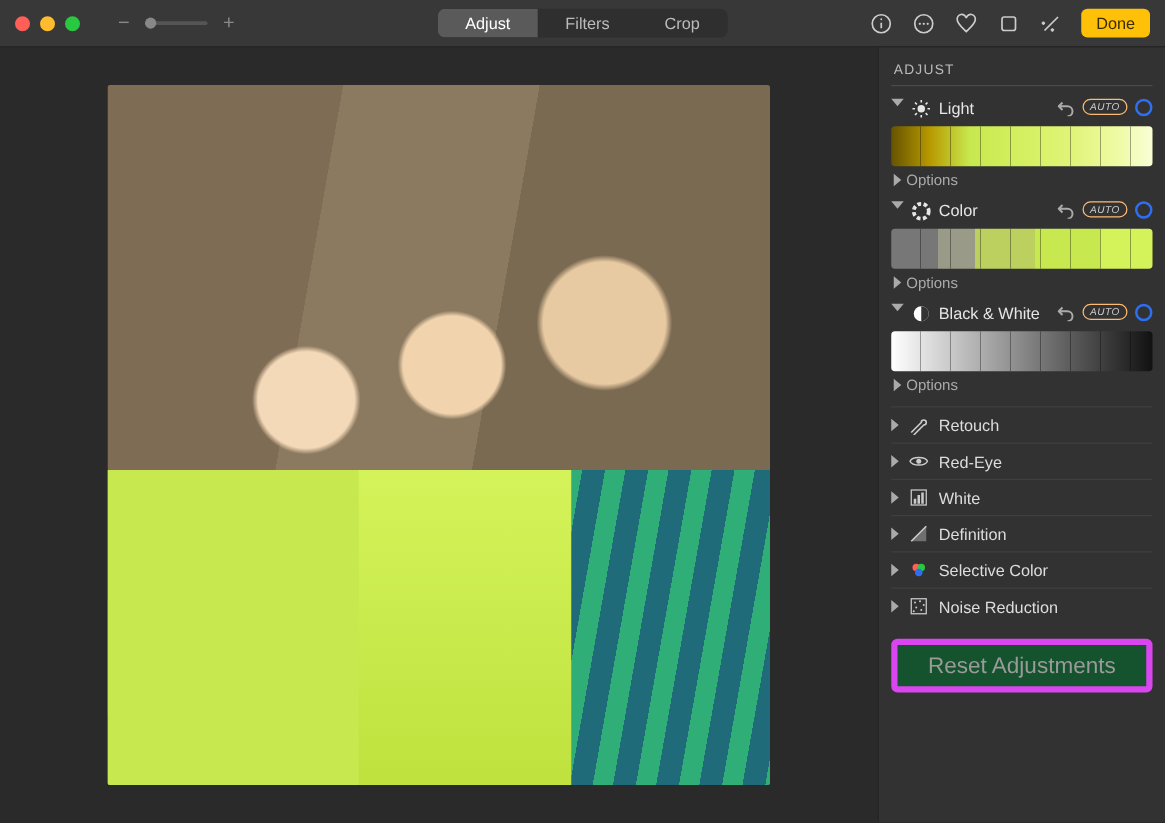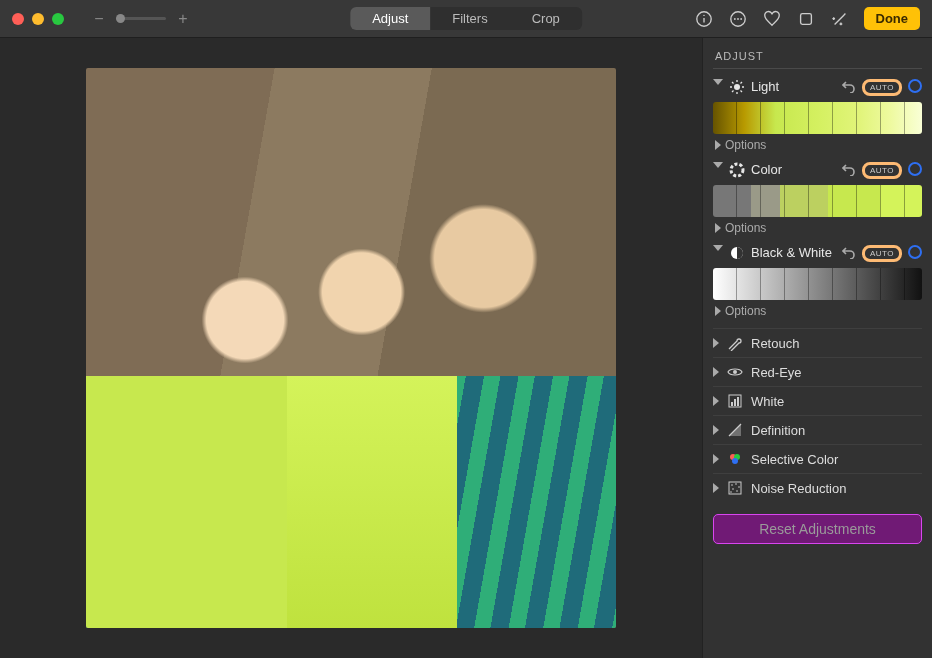--- a/index.html
+++ b/index.html
@@ -27,21 +27,21 @@
   .zoom-track { width: 50px; height: 3px; background: #555; border-radius: 2px; position: relative; }
   .zoom-thumb { position: absolute; top: -3px; left: 0; width: 9px; height: 9px; border-radius: 50%; background: #888; }
 
   .tabs { position: absolute; left: 50%; transform: translateX(-50%); display: flex; background: #2f2f2f; border-radius: 6px; overflow: hidden; }
   .tab { padding: 4px 22px; font-size: 13px; color: #bbb; cursor: pointer; }
   .tab.selected { background: #5a5a5a; color: #fff; }
 
   .right-tools { margin-left: auto; display: flex; align-items: center; gap: 14px; }
   .tool-icon { width: 20px; height: 20px; display: flex; align-items: center; justify-content: center; color: #ccc; cursor: pointer; }
   .tool-icon svg { width: 18px; height: 18px; stroke: #ccc; fill: none; stroke-width: 1.5; }
-  .done-btn { background: #ffc107; color: #3a2a00; padding: 4px 12px; border-radius: 5px; font-size: 13px; font-weight: 700; cursor: pointer; }
+  .done-btn { background: #ffc107; color: #3a2a00; padding: 4px 12px; border-radius: 5px; font-size: 13px; font-weight: 400; cursor: pointer; }
 
   
   .body { display: flex; height: calc(100% - 38px); }
   .canvas-area { flex: 1; display: flex; align-items: center; justify-content: center; padding: 20px 10px; }
   .photo {
     width: 530px; height: 560px;
     background:
       radial-gradient(circle at 30% 45%, #f4d9b8 0 8%, transparent 9%),
       radial-gradient(circle at 52% 40%, #f1d4ae 0 9%, transparent 10%),
       radial-gradient(circle at 75% 34%, #e8caa2 0 9%, transparent 10%),
@@ -70,37 +70,37 @@
   .adj-section { margin-bottom: 10px; }
   .adj-head { display: flex; align-items: flex-start; gap: 6px; cursor: pointer; }
   .disc { width: 0; height: 0; border-style: solid; }
   .disc.open { border-width: 6px 5px 0 5px; border-color: #aaa transparent transparent transparent; }
   .disc.closed { border-width: 5px 0 5px 6px; border-color: transparent transparent transparent #aaa; }
   .adj-icon { width: 16px; height: 16px; }
   .adj-icon svg { width: 16px; height: 16px; }
   .adj-label { flex: 1; color: #e6e6e6; }
   .undo-icon { width: 14px; height: 14px; }
   .undo-icon svg { width: 14px; height: 14px; stroke:#aaa; fill:none; stroke-width:1.6; }
-  .auto-pill { font-size: 8px; letter-spacing: 0.5px; padding: 1px 5px; border: 3px solid #fdba74; border-radius: 8px; color: #ccc; cursor: pointer; }
+  .auto-pill { font-size: 8px; letter-spacing: 0.5px; padding: 1px 5px; border: 1px solid #fdba74; border-radius: 8px; color: #ccc; cursor: pointer; font-style: italic; }
   .ring { width: 14px; height: 14px; border: 2px solid #2e6ff2; border-radius: 50%; cursor: pointer; }
 
   .thumbrow { margin: 6px 0 2px 0; height: 32px; border-radius: 3px; overflow: hidden; cursor: pointer; }
   .thumbrow.light { background: linear-gradient(90deg,#665300,#b89a00 15%,#c7e84e 30%,#d4f060 50%,#e1f47a 70%,#eefaa0 85%,#f9ffd6); }
   .thumbrow.color { background: linear-gradient(90deg, #777 0 18%, #9a9a88 18% 32%, #bcd060 32% 55%, #c7e84e 55% 80%, #d4f35a 80% 100%); }
   .thumbrow.bw    { background: linear-gradient(90deg,#fff,#111); }
   .thumbrow::before { content:""; display:block; height:100%; background: repeating-linear-gradient(90deg, rgba(0,0,0,0) 0 23px, rgba(0,0,0,.35) 23px 24px); }
 
   .options-row { display: flex; align-items: center; gap: 4px; margin: 4px 0 0 2px; color: #aaa; font-size: 12px; cursor: pointer; }
 
   .simple-row { display: flex; align-items: center; gap: 8px; padding: 6px 0; border-top: 1px solid #3f3f3f; cursor: pointer; }
   .simple-row:first-of-type { border-top: 1px solid #3f3f3f; }
   .row-icon { width: 16px; height: 16px; display: flex; align-items: center; justify-content: center; }
   .row-icon svg { width: 16px; height: 16px; }
 
-  .reset-btn { margin: 12px 0; padding: 6px 0; text-align: center; background: #701a75; border: 1px solid #d946ef; border-radius: 5px; color: #9a9a9a; font-size: 14px; cursor: pointer; }
+  .reset-btn { margin: 12px 0; padding: 6px 0; text-align: center; background: #14532d; border: 5px solid #d946ef; border-radius: 5px; color: #9a9a9a; font-size: 18px; cursor: pointer; }
 </style>
 </head>
 <body>
 
 <div class="titlebar">
   <div class="traffic">
     <span class="close"></span>
     <span class="min"></span>
     <span class="max"></span>
   </div>

